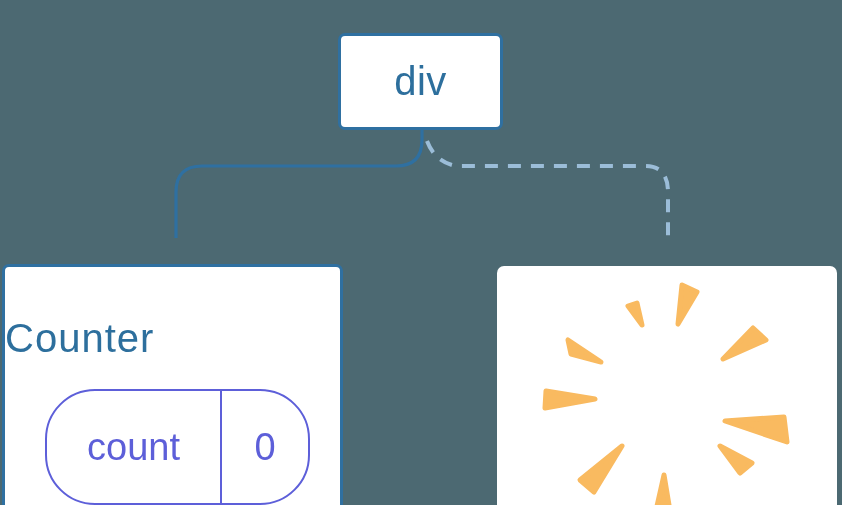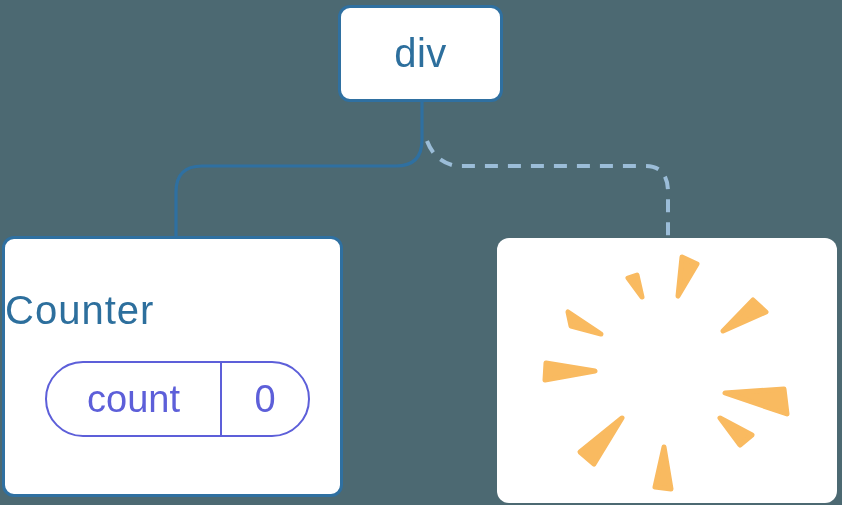--- a/index.html
+++ b/index.html
@@ -35,22 +35,23 @@
   }
   .edge-dashed {
     fill: none;
     stroke: var(--dashed-edge);
     stroke-width: 4;
     stroke-dasharray: 13 10;
   }
   .node {
     position: absolute;
     background: var(--node-fill);
-    border-radius: 12px;
+    border-radius: 7px;
     z-index: 1;
+    margin-top: 28px;
   }
   .node-root {
     left: 338px; top: 5px;
     width: 165px; height: 97px;
     border: 3px solid var(--node-border);
     display: flex; align-items: center; justify-content: center;
   }
   .node-label {
     font-size: 40px;
     font-weight: 500;
@@ -67,21 +68,21 @@
     left: 0; top: 49px; width: 100%;
     text-align: left;
     font-size: 40px;
     font-weight: 500;
     letter-spacing: 1px;
     color: var(--node-text);
   }
   .state-pill {
     position: absolute;
     left: 40px; top: 122px;
-    width: 265px; height: 76px;
+    width: 265px; height: 116px;
     border: 2.5px solid var(--state-color);
     border-radius: 50px;
     display: flex;
     overflow: hidden;
   }
   .state-key-cell {
     width: 175px; height: 100%;
     border-right: 2.5px solid var(--state-color);
     display: flex; align-items: center; justify-content: center;
   }

